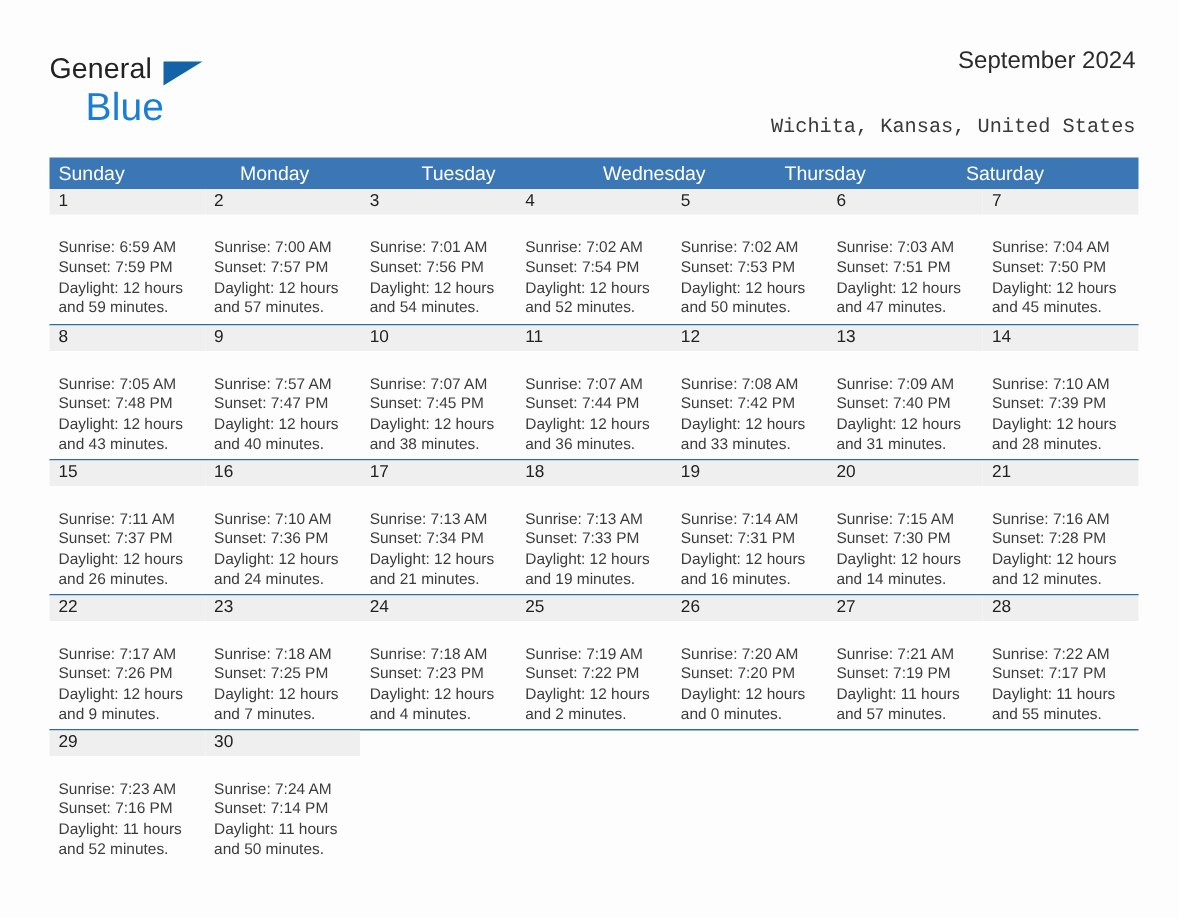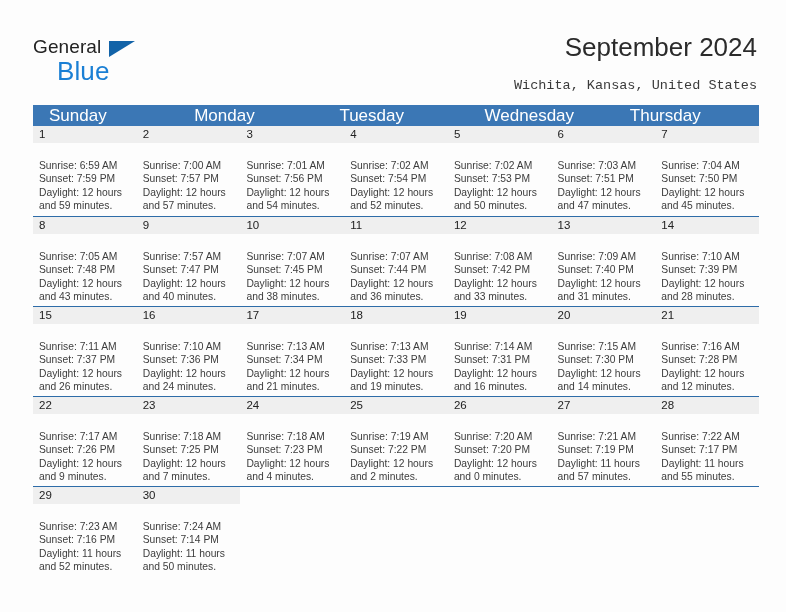--- a/index.html
+++ b/index.html
@@ -55,21 +55,21 @@
     top: 20px;
     font-size: 26px;
     letter-spacing: 0.1px;
     color: #1a7fd4;
     font-family: "Liberation Sans", sans-serif;
   }
   .title {
     position: absolute;
     right: 35px;
     top: 32px;
-    font-size: 26px;
+    font-size: 16px;
     color: #2b2b2b;
     text-align: right;
     white-space: nowrap;
   }
   .subtitle {
     position: absolute;
     right: 35px;
     top: 78px;
     font-size: 13.5px;
     color: #3a3a3a;
@@ -87,23 +87,23 @@
   }
   .weekday-row {
     display: flex;
     width: 726px;
     height: 21px;
     background: #3b77b5;
   }
   .weekday {
     flex: 1 1 0;
     color: #ffffff;
-    font-size: 17px;
+    font-size: 13px;
     line-height: 21px;
-    padding-left: 16px;
+    padding-left: 6px;
     white-space: nowrap;
     overflow: hidden;
   }
 
   .week {
     display: flex;
     width: 726px;
     height: 90px;
     border-top: 1.5px solid #2e6ca8;
   }
@@ -149,20 +149,21 @@
     <div class="subtitle">Wichita, Kansas, United States</div>
   </div>
 
   <div class="calendar">
     <div class="weekday-row">
       <div class="weekday">Sunday</div>
       <div class="weekday">Monday</div>
       <div class="weekday">Tuesday</div>
       <div class="weekday">Wednesday</div>
       <div class="weekday">Thursday</div>
+      <div class="weekday">Saturday</div>
     </div>
 
     <div class="week first">
       <div class="cell">
         <div class="daynum-band">1</div>
         <div class="details">
           <div>Sunrise: 6:59 AM</div>
           <div>Sunset: 7:59 PM</div>
           <div>Daylight: 12 hours</div>
           <div>and 59 minutes.</div>

